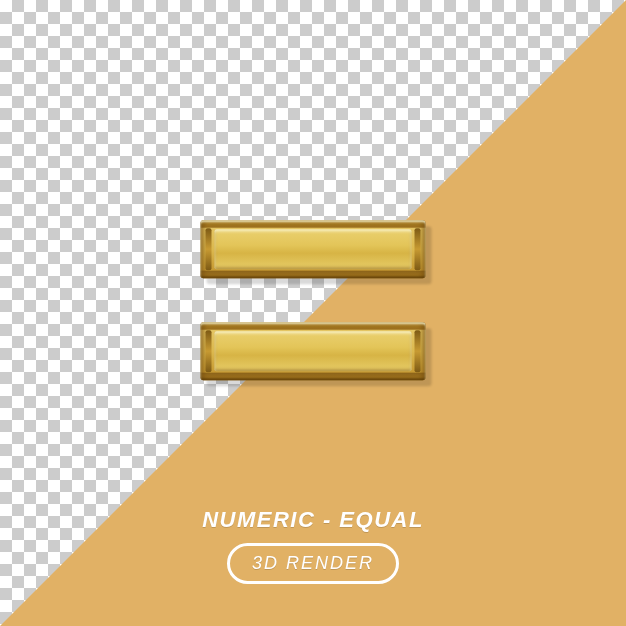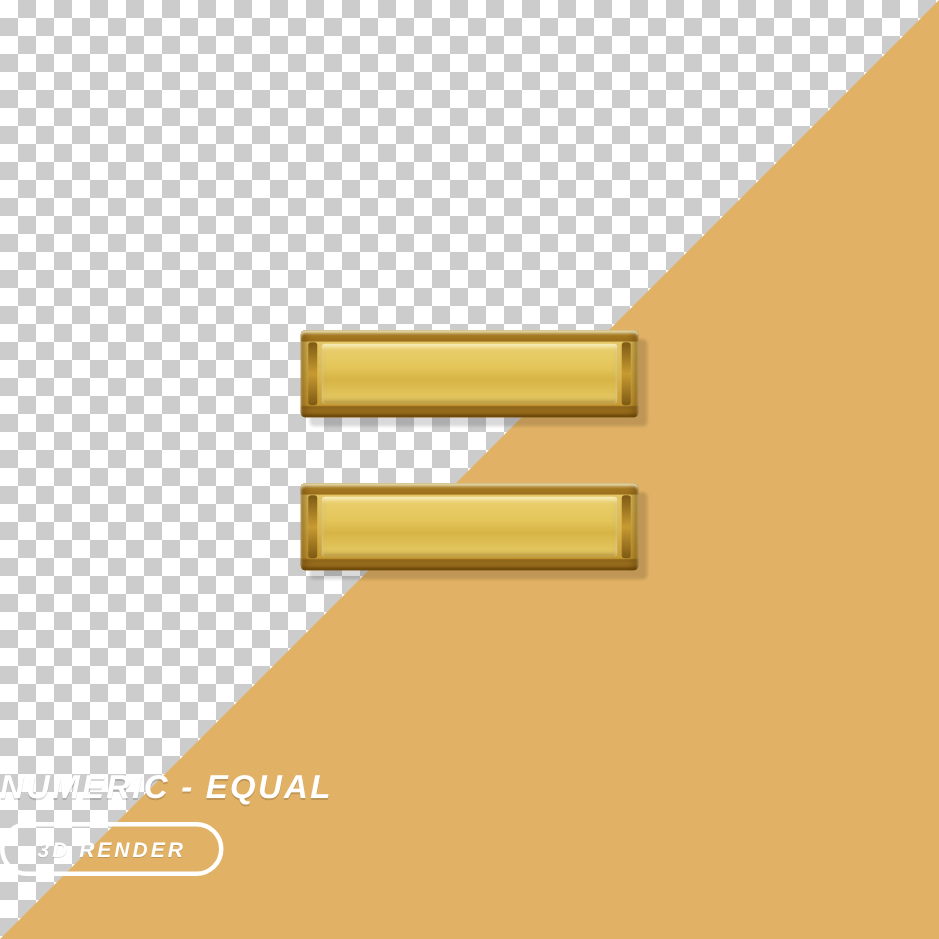--- a/index.html
+++ b/index.html
@@ -74,39 +74,39 @@
       position: absolute;
       left: 14px; right: 14px; top: 9px; bottom: 9px;
       background: linear-gradient(180deg, #ead06f 0%, #e3c559 40%, #d7b445 60%, #e7cd68 100%);
       border-radius: 2px;
       box-shadow: inset 0 2px 3px rgba(255,255,230,0.7), inset 0 -2px 3px rgba(120,80,15,0.45);
     }
     .caption {
       position: absolute;
       bottom: 42px;
       left: 0; right: 0;
-      text-align: left;
+      text-align: center;
       color: #fff;
     }
     .title {
       font-weight: 900;
       font-style: italic;
       font-size: 22px;
       letter-spacing: 1.5px;
       margin-bottom: 10px;
       text-shadow: 0 1px 0 rgba(0,0,0,0.15);
     }
     .pill {
       display: inline-block;
       padding: 7px 22px;
       border: 3px solid #fff;
       border-radius: 999px;
-      font-weight: 700;
+      font-weight: 400;
       font-style: italic;
-      font-size: 14px;
+      font-size: 18px;
       letter-spacing: 2px;
       color: #fff;
       text-shadow: 0 1px 0 rgba(0,0,0,0.15);
     }
   </style>
 </head>
 <body>
 
 <div class="canvas">
   <div class="tri"></div>

